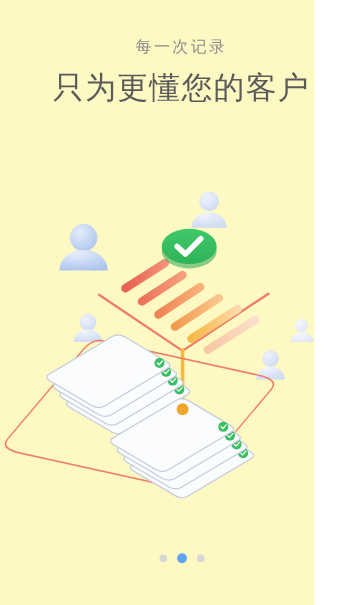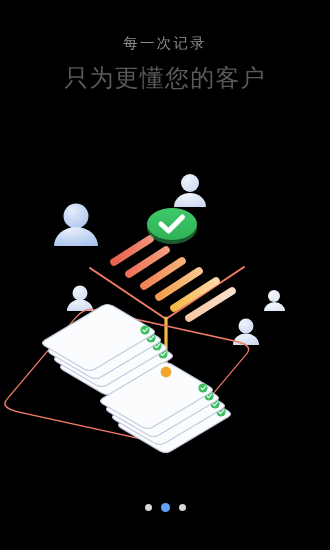--- a/index.html
+++ b/index.html
@@ -5,44 +5,45 @@
   html, body {
     margin: 0;
     padding: 0;
     background: #ffffff;
   }
   body {
     font-family: "Liberation Sans", "DejaVu Sans", sans-serif;
   }
   #screen {
     position: relative;
-    width: 330px;
+    width: 266px;
     height: 550px;
-    background: #000000;
+    background: #fef9c3;
     overflow: hidden;
+    padding-left: 20px;
   }
 
   
   .headline-wrap {
     position: absolute;
     top: 36px;
     left: 0;
     width: 330px;
     text-align: center;
   }
   .subtitle {
     font-size: 14.5px;
     letter-spacing: 2.2px;
     color: #8c8c8c;
     font-weight: 400;
     line-height: 1.1;
   }
   .title {
     margin-top: 12px;
-    font-size: 24px;
+    font-size: 28px;
     letter-spacing: 1.2px;
     color: #5a5a5a;
     font-weight: 400;
     line-height: 1.15;
   }
 
   
   .illustration {
     position: absolute;
     left: 0;

